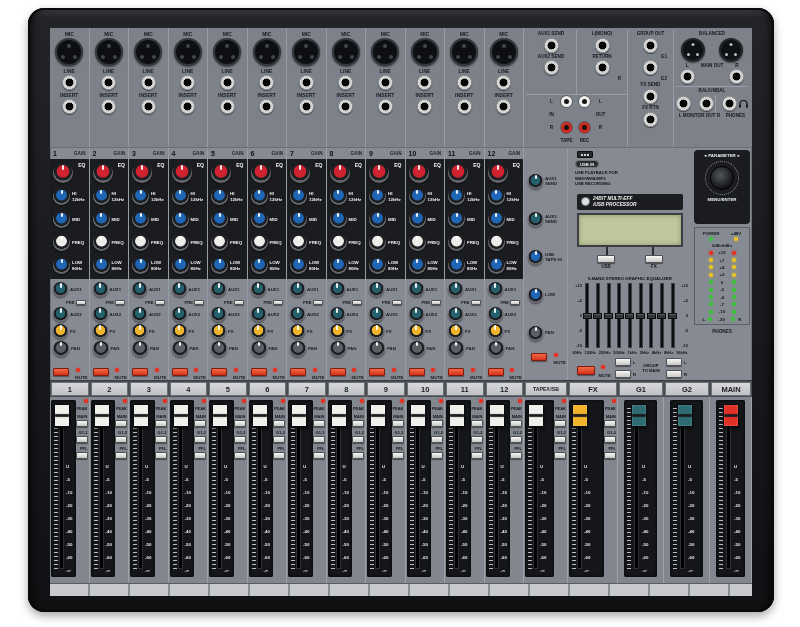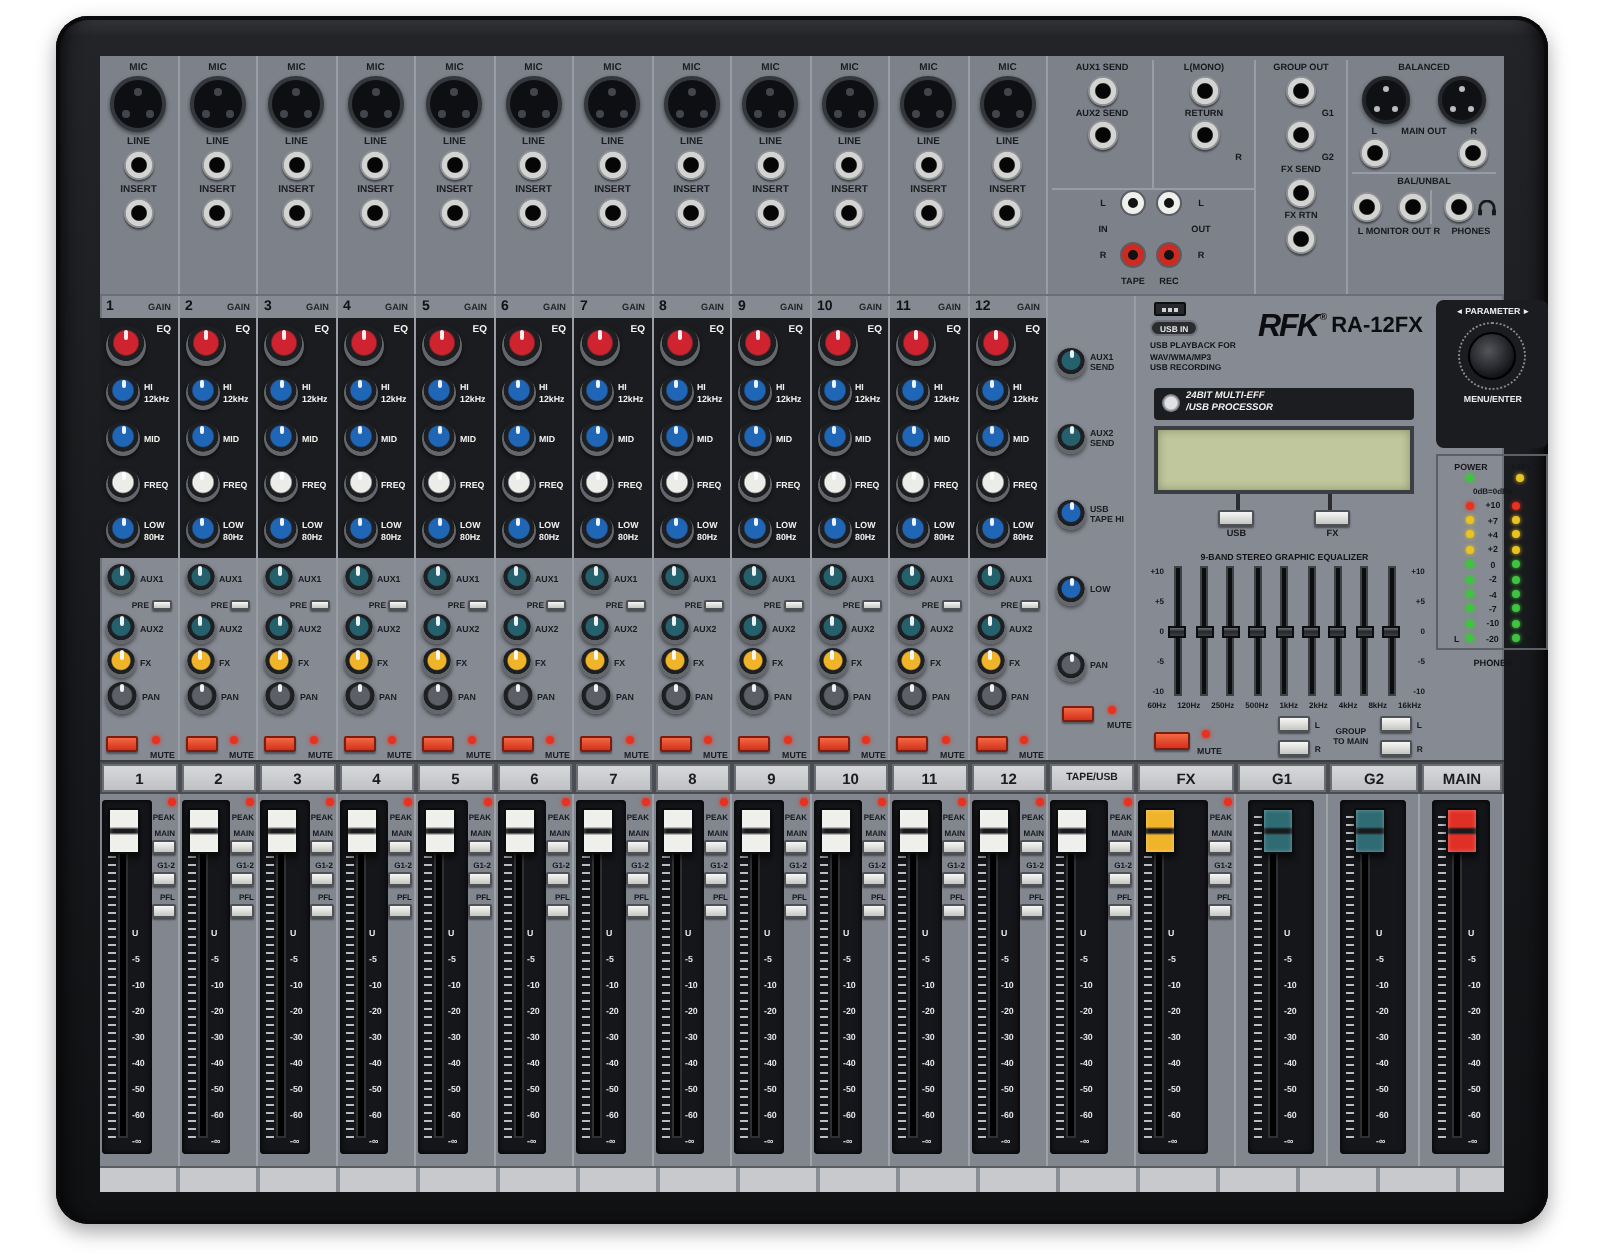--- a/index.html
+++ b/index.html
@@ -1253,25 +1253,20 @@
               <div class="usb-port">
                   <span class="usb-pins"></span>
                 </div>
               <div class="usb-badge">USB IN</div>
               <div class="usb-lines">
                 <div>USB PLAYBACK FOR</div>
                 <div>WAV/WMA/MP3</div>
                 <div>USB RECORDING</div>
               </div>
             </div>
-            <div class="logo-area">
-              <span class="logo-rfk">RFK</span>
-                <span class="logo-reg">®</span>
-                <span class="logo-model">RA-12FX</span>
-            </div>
           </div>
           <div class="proc-badge">
             <span class="proc-ico"></span>
             <span class="proc-txt">
               <div>24BIT MULTI-EFF</div>
               <div>/USB PROCESSOR</div>
             </span>
           </div>
           <div class="lcd"></div>
           <div class="stems">

